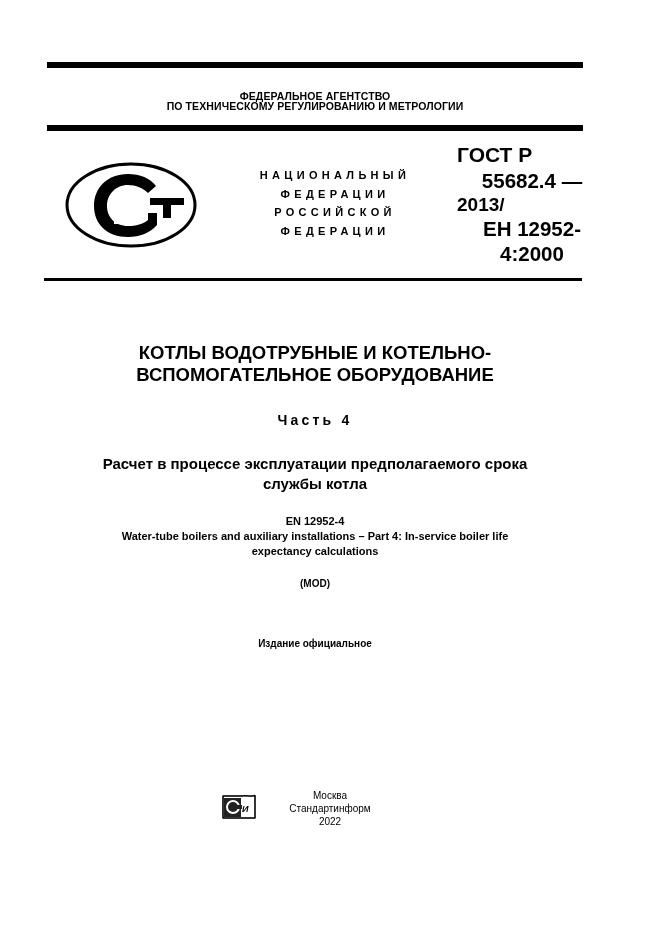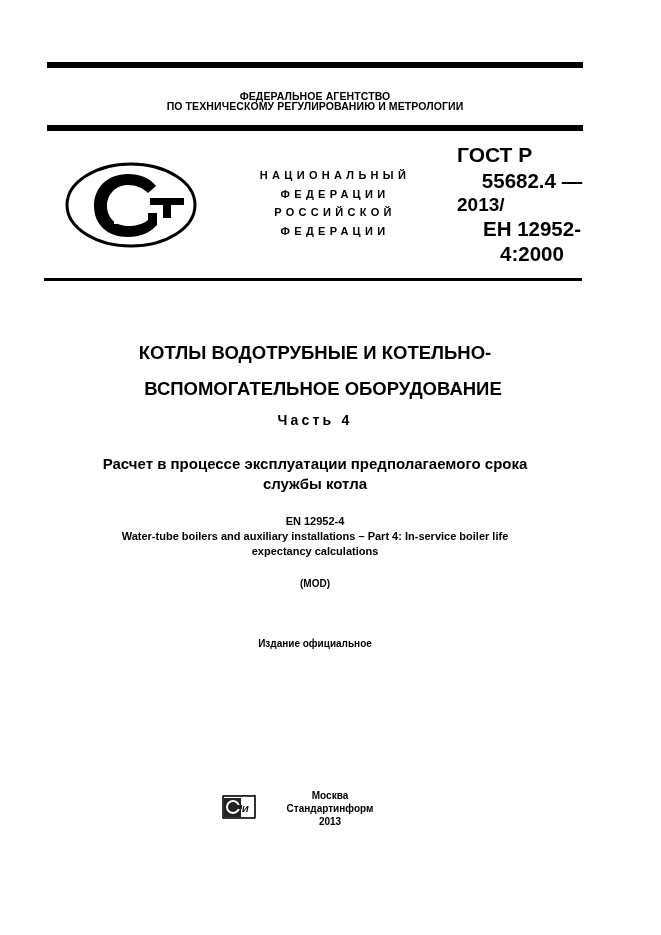--- a/index.html
+++ b/index.html
@@ -54,21 +54,21 @@
     .gost .l1 { font-size: 21px; line-height: 26px; }
     .gost .l2 { font-size: 20.5px; line-height: 25px; text-align: center; }
 
     .title {
       left: 0; width: 630px;
       text-align: center;
       font-weight: bold;
       font-size: 18.5px;
     }
     .title-1 { top: 342px; }
-    .title-2 { top: 378px; padding-left: 8px; }
+    .title-2 { top: 364px; }
 
     .part {
       left: 0; width: 630px; top: 412px;
       text-align: center;
       font-weight: bold;
       font-size: 14px;
       letter-spacing: 3.2px;
     }
 
     .subtitle {
@@ -96,21 +96,21 @@
       left: 0; width: 630px; top: 638px;
       text-align: center;
       font-weight: bold;
       font-size: 10px;
     }
 
     .publisher-logo { left: 222px; top: 793px; width: 34px; height: 28px; }
     .publisher {
       left: 270px; width: 120px; top: 789px;
       text-align: center;
-      font-weight: bold;
+      font-weight: normal;
       font-size: 10px;
       line-height: 13px;
     }
   </style>
 </head>
 <body>
 
 <div class="rule rule-top"></div>
 
 <div class="abs agency agency-1">ФЕДЕРАЛЬНОЕ АГЕНТСТВО</div>
@@ -174,14 +174,14 @@
     <rect x="2" y="5" width="17" height="19" fill="#222"></rect>
     <circle cx="11" cy="14" r="6" fill="none" stroke="#fff" stroke-width="2"></circle>
     <rect x="13" y="12" width="7" height="4" fill="#222"></rect>
     <text x="20" y="19" font-family="Liberation Sans, sans-serif" font-size="9" font-style="italic" font-weight="bold" fill="#000">И</text>
   </svg>
 </div>
 
 <div class="abs publisher">
   <div>Москва</div>
   <div>Стандартинформ</div>
-  <div>2013</div>
+  <div>2022</div>
 </div>
 
 </body></html>

